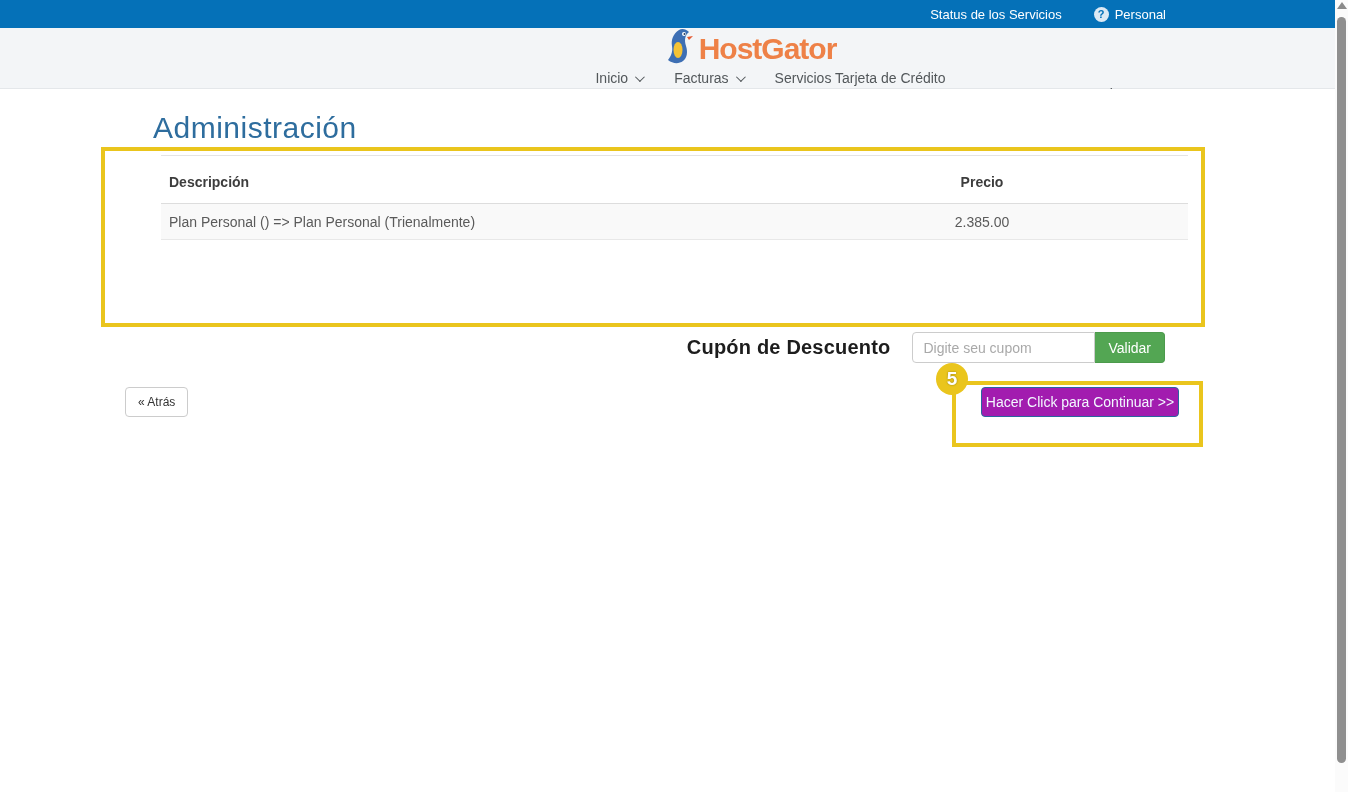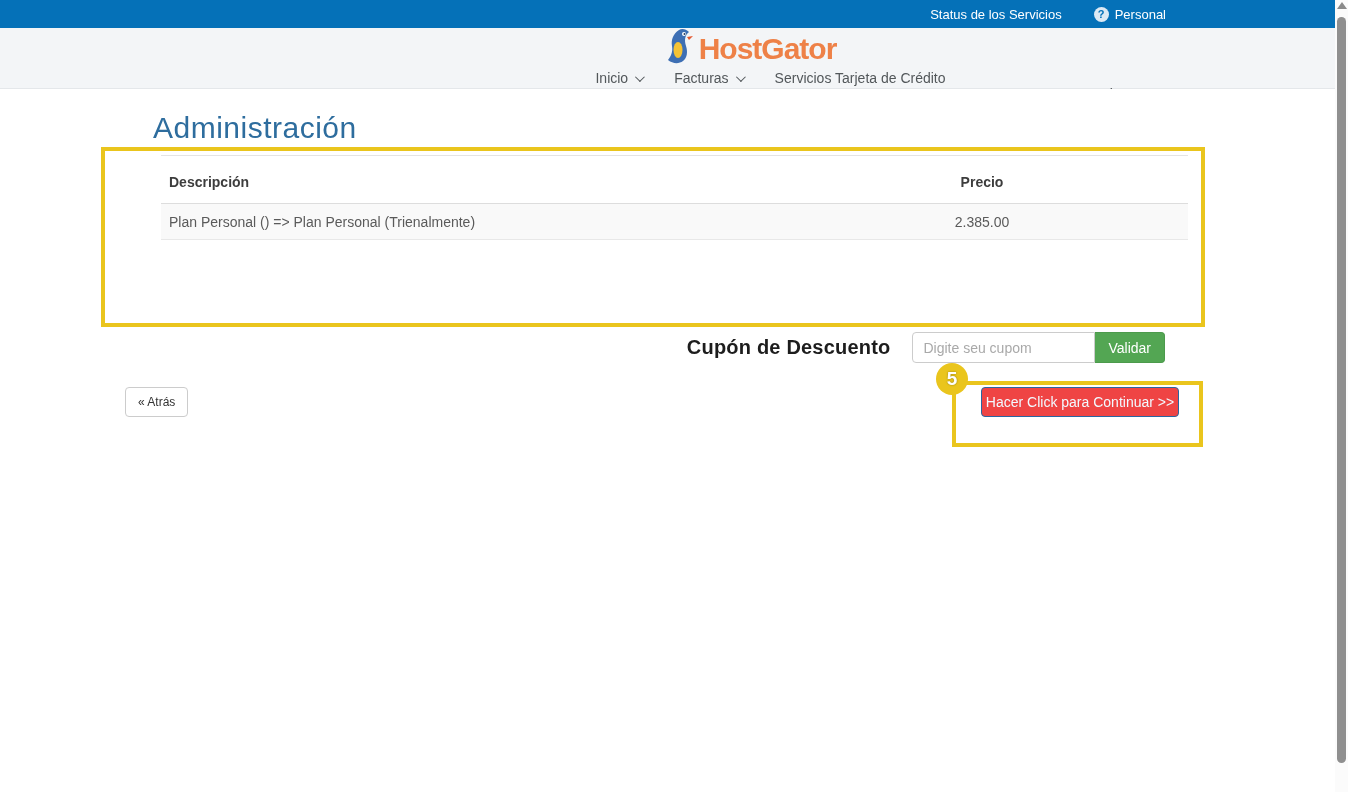--- a/index.html
+++ b/index.html
@@ -91,21 +91,21 @@
   }
 
   
   .back-btn {
     position:absolute; left:125px; top:298px; height:30px; padding:0 12px;
     background:#ffffff; border:1px solid #cccccc; border-radius:4px;
     font-size:12px; color:#333333; cursor:pointer; font-family:"Liberation Sans",sans-serif;
   }
   .continue-btn {
     position:absolute; left:981px; top:298px; width:198px; height:30px;
-    background:#ef4444; border:1px solid #2a65a0; border-radius:4px;
+    background:#a21caf; border:1px solid #2a65a0; border-radius:4px;
     font-size:14px; color:#f2f9ff; cursor:pointer; z-index:4;
     font-family:"Liberation Sans",sans-serif;
   }
 
   
   .scrollbar { position:absolute; right:0; top:0; width:13px; height:792px; background:#fbfbfb; z-index:10; }
   .scroll-up {
     position:absolute; top:2px; left:2px; width:0; height:0;
     border-left:5px solid transparent; border-right:5px solid transparent;
     border-bottom:7px solid #8a8a8a; cursor:pointer;

